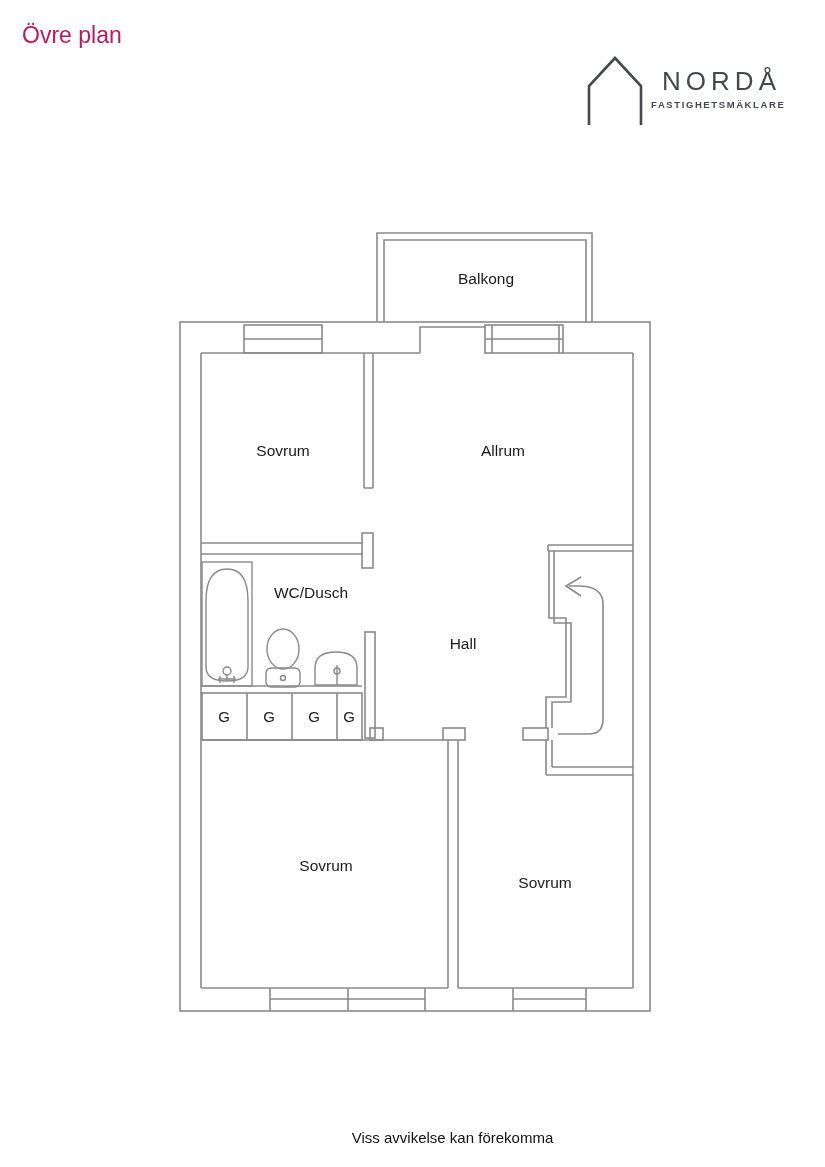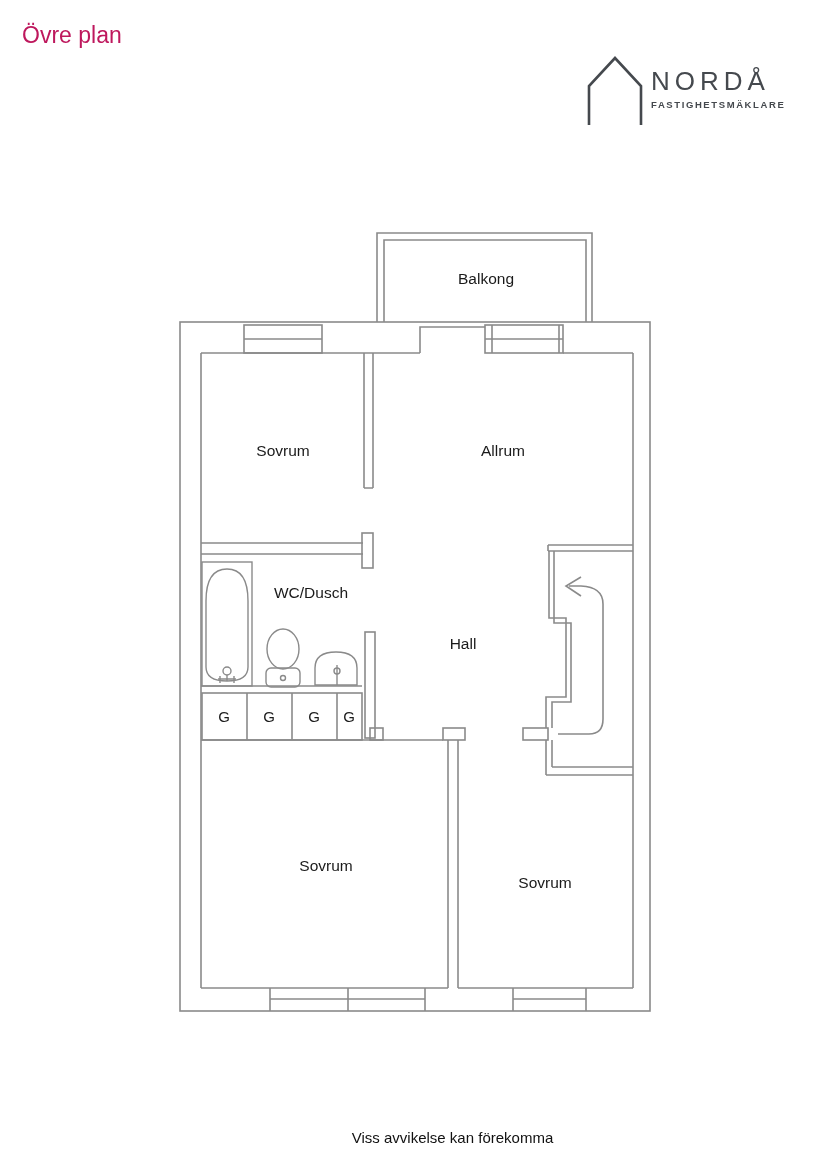--- a/index.html
+++ b/index.html
@@ -10,20 +10,21 @@
   .page-title{
     position:absolute;left:22px;top:22px;font-size:23px;color:#be185d;
   }
   .logo{
     position:absolute;left:585px;top:52px;width:200px;height:75px;
   }
   .logo-house{position:absolute;left:0;top:2px;}
   .logo-text{
     position:absolute;left:66px;top:16px;width:130px;
     color:#45494e;
+    text-align:right;
   }
   .logo-name{
     font-size:26px;letter-spacing:5px;font-weight:400;line-height:1;
     white-space:nowrap;
   }
   .logo-tagline{
     font-size:9.5px;font-weight:bold;letter-spacing:1.6px;margin-top:5px;
     white-space:nowrap;
   }
   .plan{position:absolute;left:0;top:0;}

